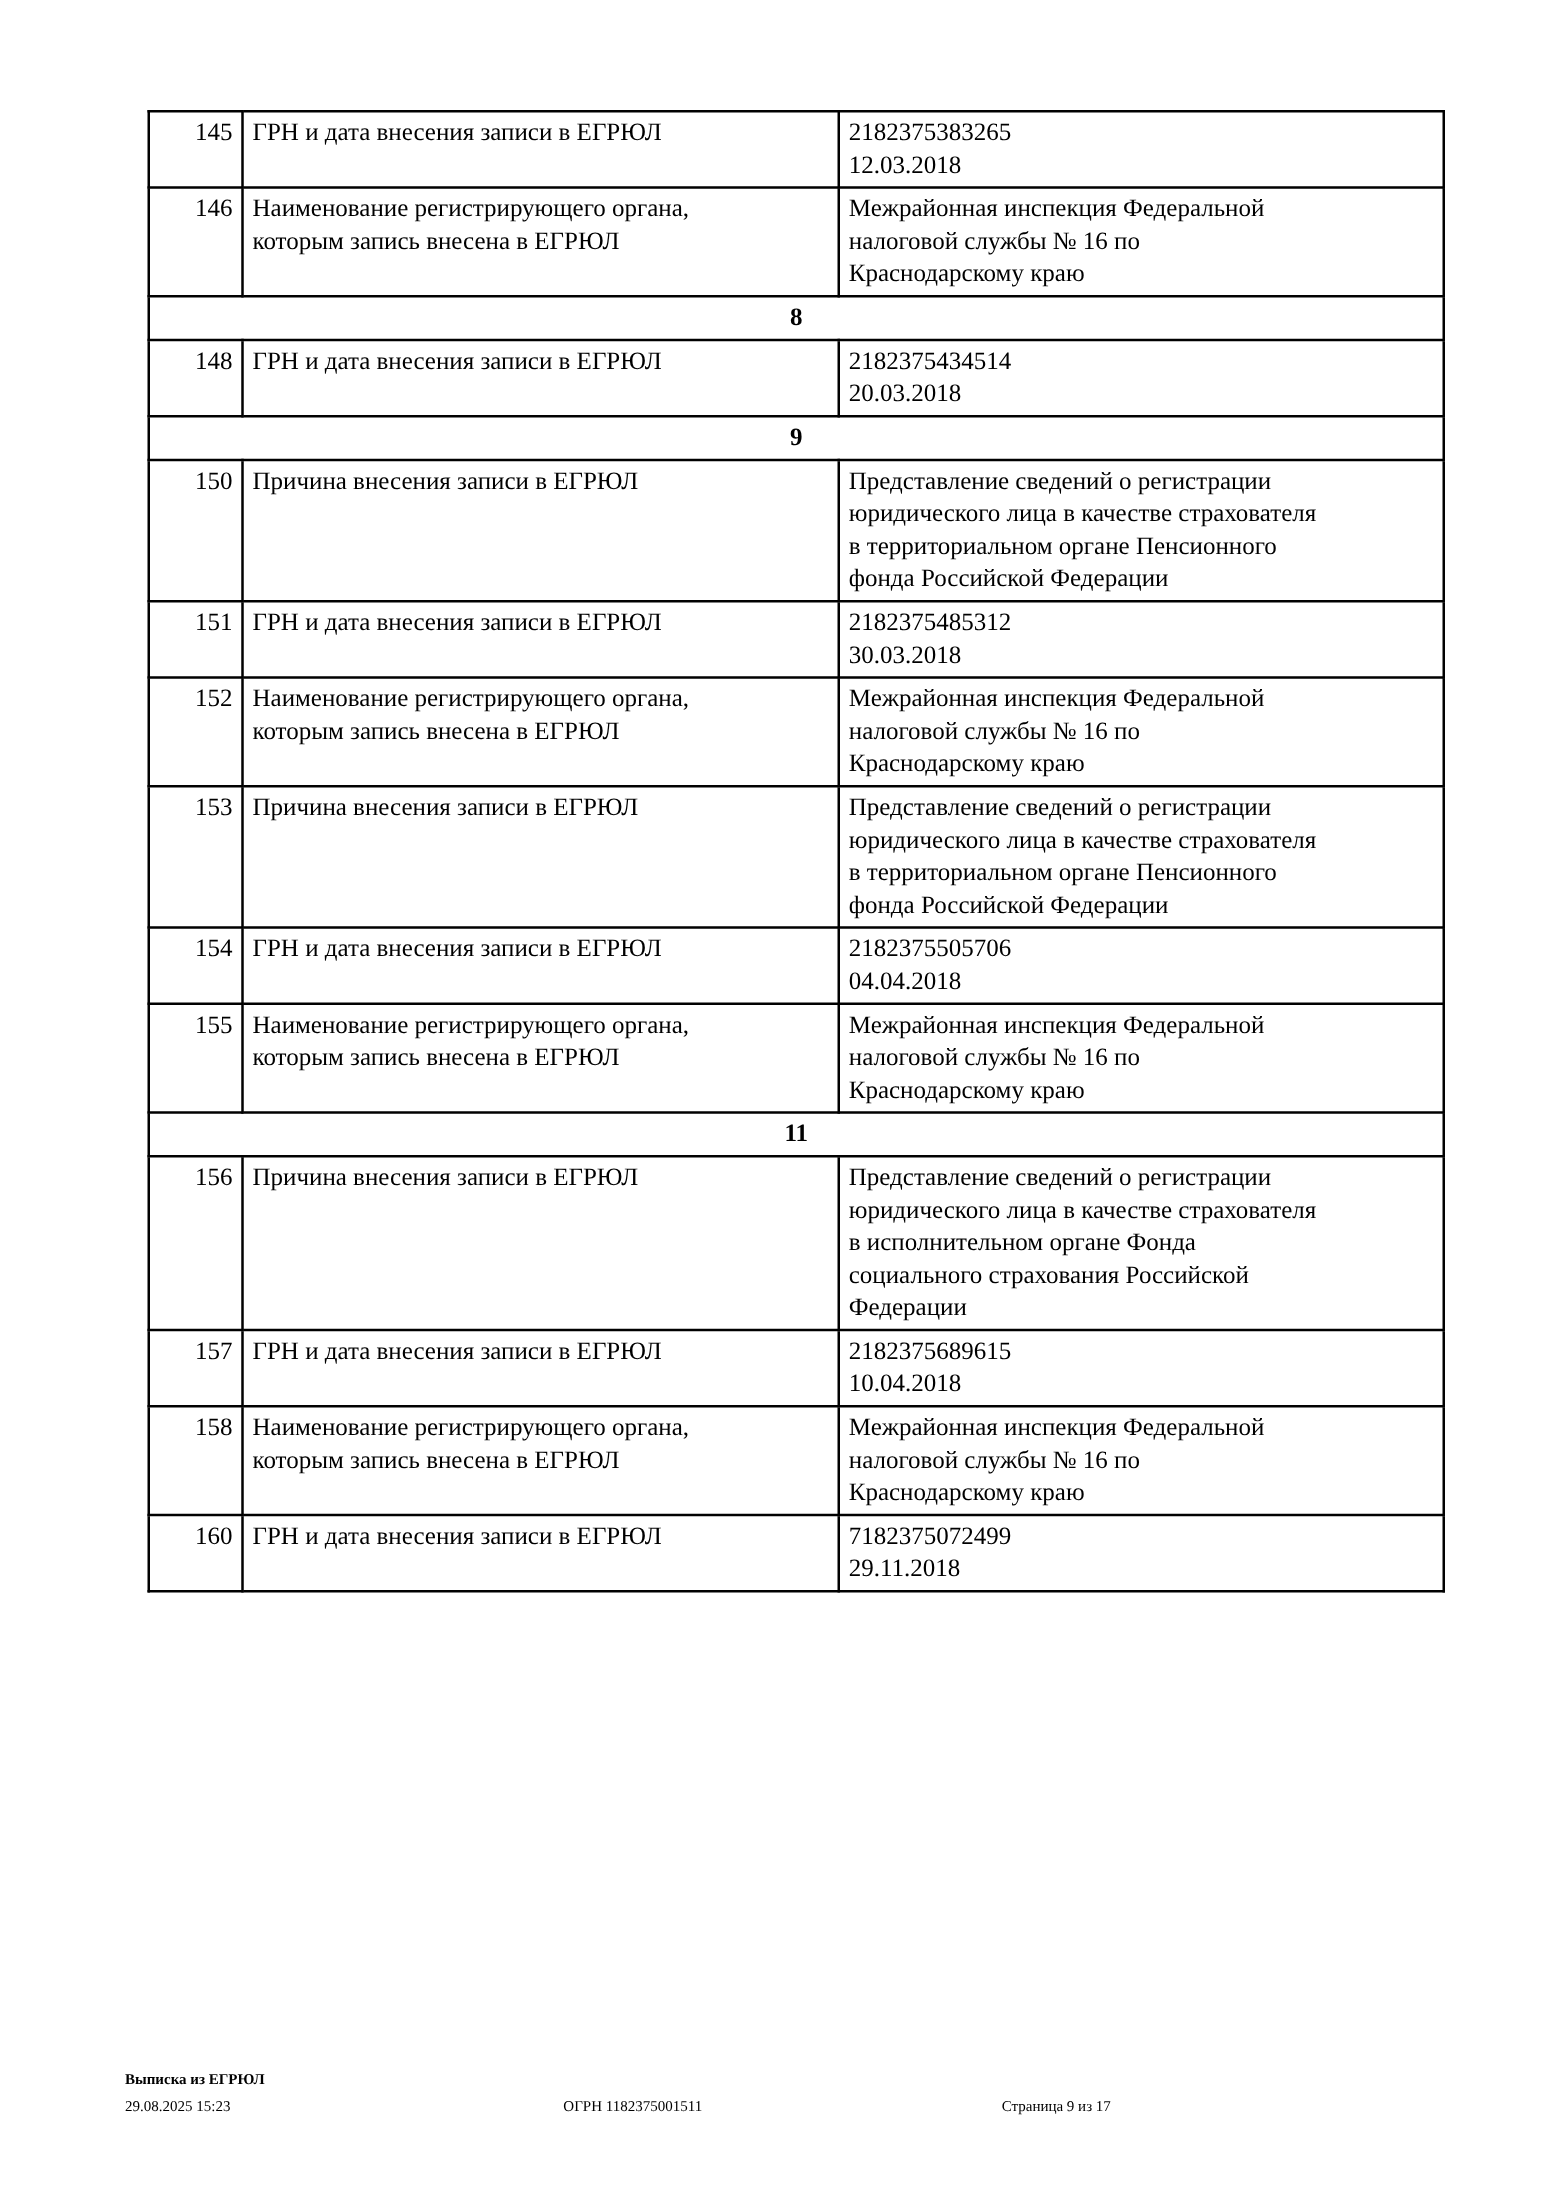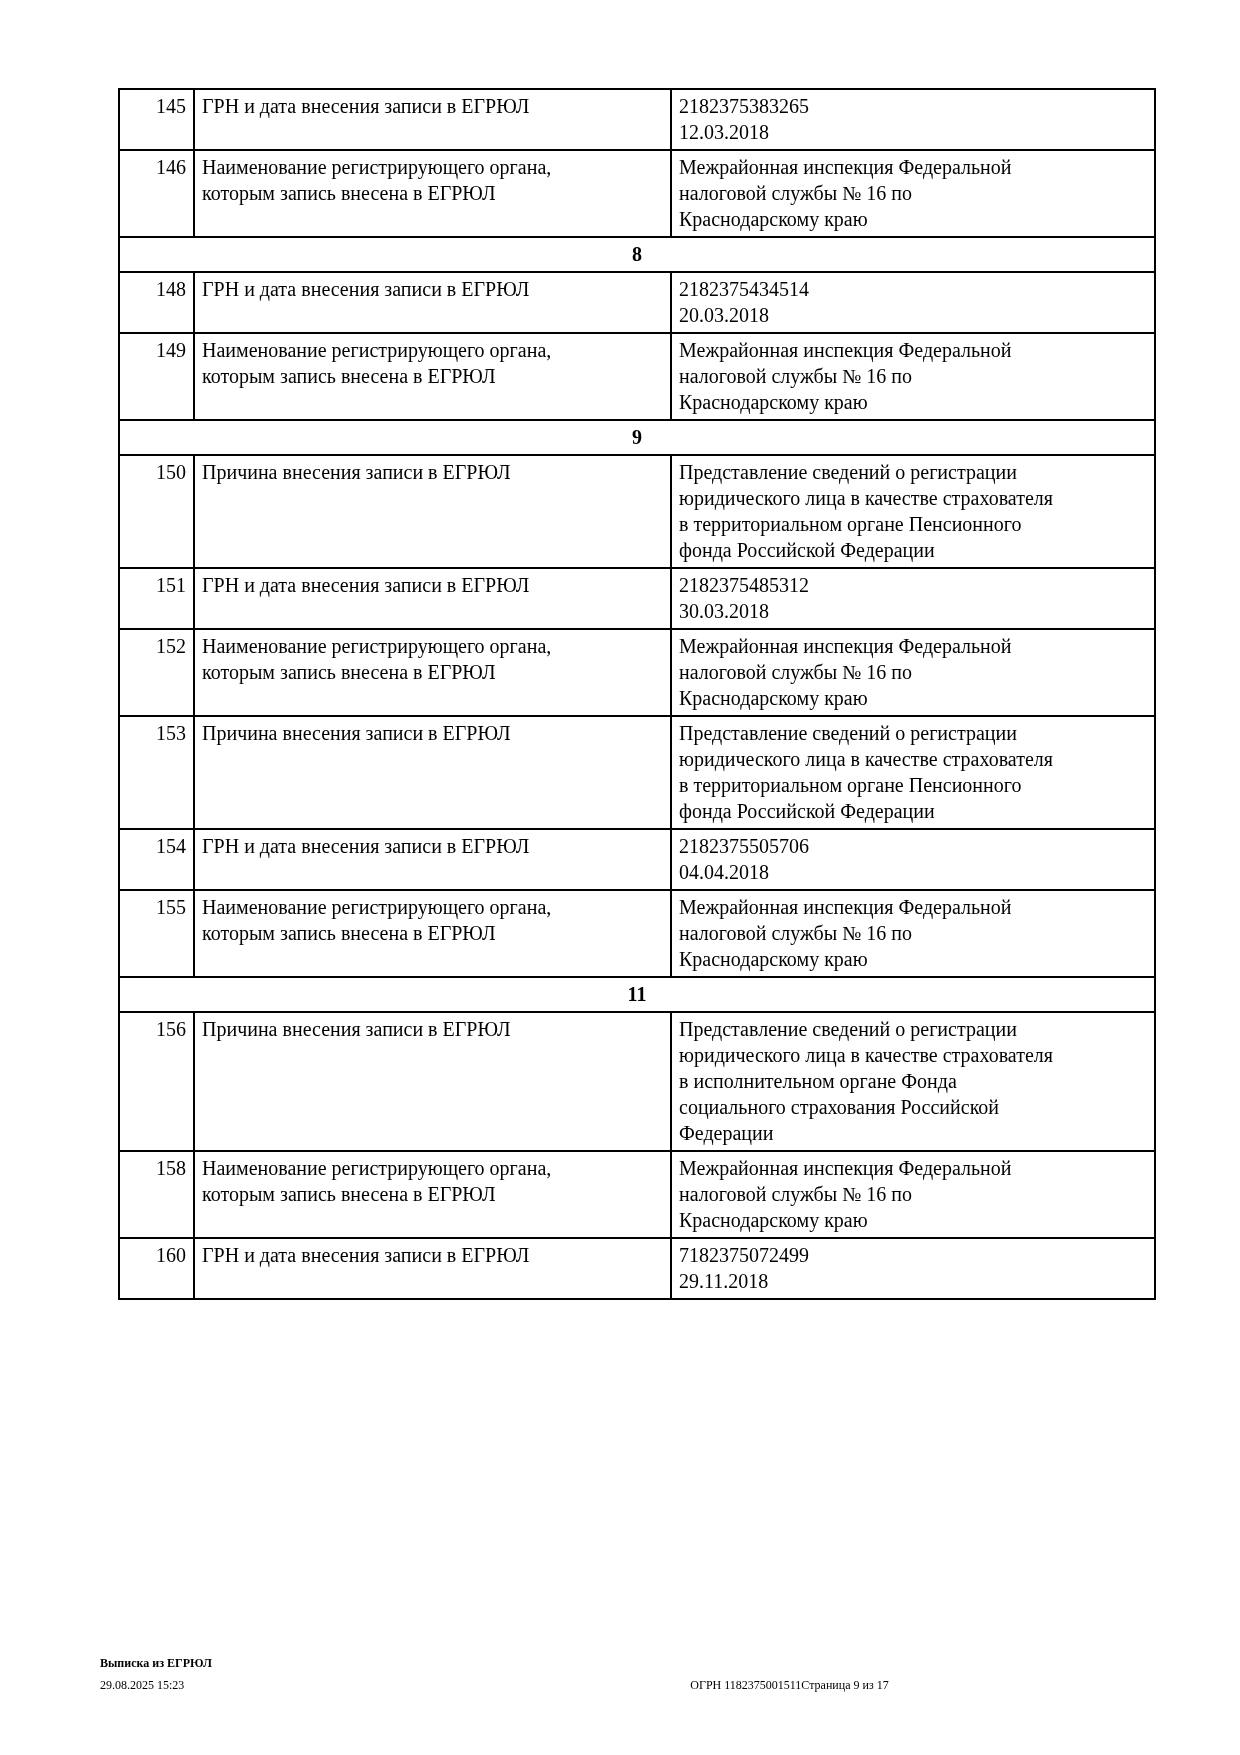--- a/index.html
+++ b/index.html
@@ -47,21 +47,21 @@
     left: 100px;
     width: 1052px;
     top: 1652px;
     display: flex;
     align-items: flex-end;
     font-size: 12px;
     line-height: 22px;
   }
   .f-left  { flex: 1; text-align: left; }
   .f-left .doc-title { font-weight: bold; }
-  .f-center{ flex: 1; text-align: right; }
+  .f-center{ flex: 1; text-align: left; }
   .f-right { flex: 1; text-align: left; }
 </style>
 </head>
 <body>
 
 <div class="page">
 
   <table class="records">
     <colgroup>
       <col style="width:75px">
@@ -84,28 +84,20 @@
 Краснодарскому краю</td>
         </tr>
         <tr>
           <td colspan="3" class="section">8</td>
         </tr>
         <tr>
           <td class="num">148</td>
           <td class="label">ГРН и дата внесения записи в ЕГРЮЛ</td>
           <td class="value">2182375434514
 20.03.2018</td>
-        </tr>
-        <tr>
-          <td class="num">149</td>
-          <td class="label">Наименование регистрирующего органа,
-которым запись внесена в ЕГРЮЛ</td>
-          <td class="value">Межрайонная инспекция Федеральной
-налоговой службы № 16 по
-Краснодарскому краю</td>
         </tr>
         <tr>
           <td colspan="3" class="section">9</td>
         </tr>
         <tr>
           <td class="num">150</td>
           <td class="label">Причина внесения записи в ЕГРЮЛ</td>
           <td class="value">Представление сведений о регистрации
 юридического лица в качестве страхователя
 в территориальном органе Пенсионного
@@ -153,20 +145,26 @@
         <tr>
           <td class="num">156</td>
           <td class="label">Причина внесения записи в ЕГРЮЛ</td>
           <td class="value">Представление сведений о регистрации
 юридического лица в качестве страхователя
 в исполнительном органе Фонда
 социального страхования Российской
 Федерации</td>
         </tr>
         <tr>
+          <td class="num">157</td>
+          <td class="label">ГРН и дата внесения записи в ЕГРЮЛ</td>
+          <td class="value">2182375689615
+10.04.2018</td>
+        </tr>
+        <tr>
           <td class="num">158</td>
           <td class="label">Наименование регистрирующего органа,
 которым запись внесена в ЕГРЮЛ</td>
           <td class="value">Межрайонная инспекция Федеральной
 налоговой службы № 16 по
 Краснодарскому краю</td>
         </tr>
         <tr>
           <td class="num">160</td>
           <td class="label">ГРН и дата внесения записи в ЕГРЮЛ</td>

